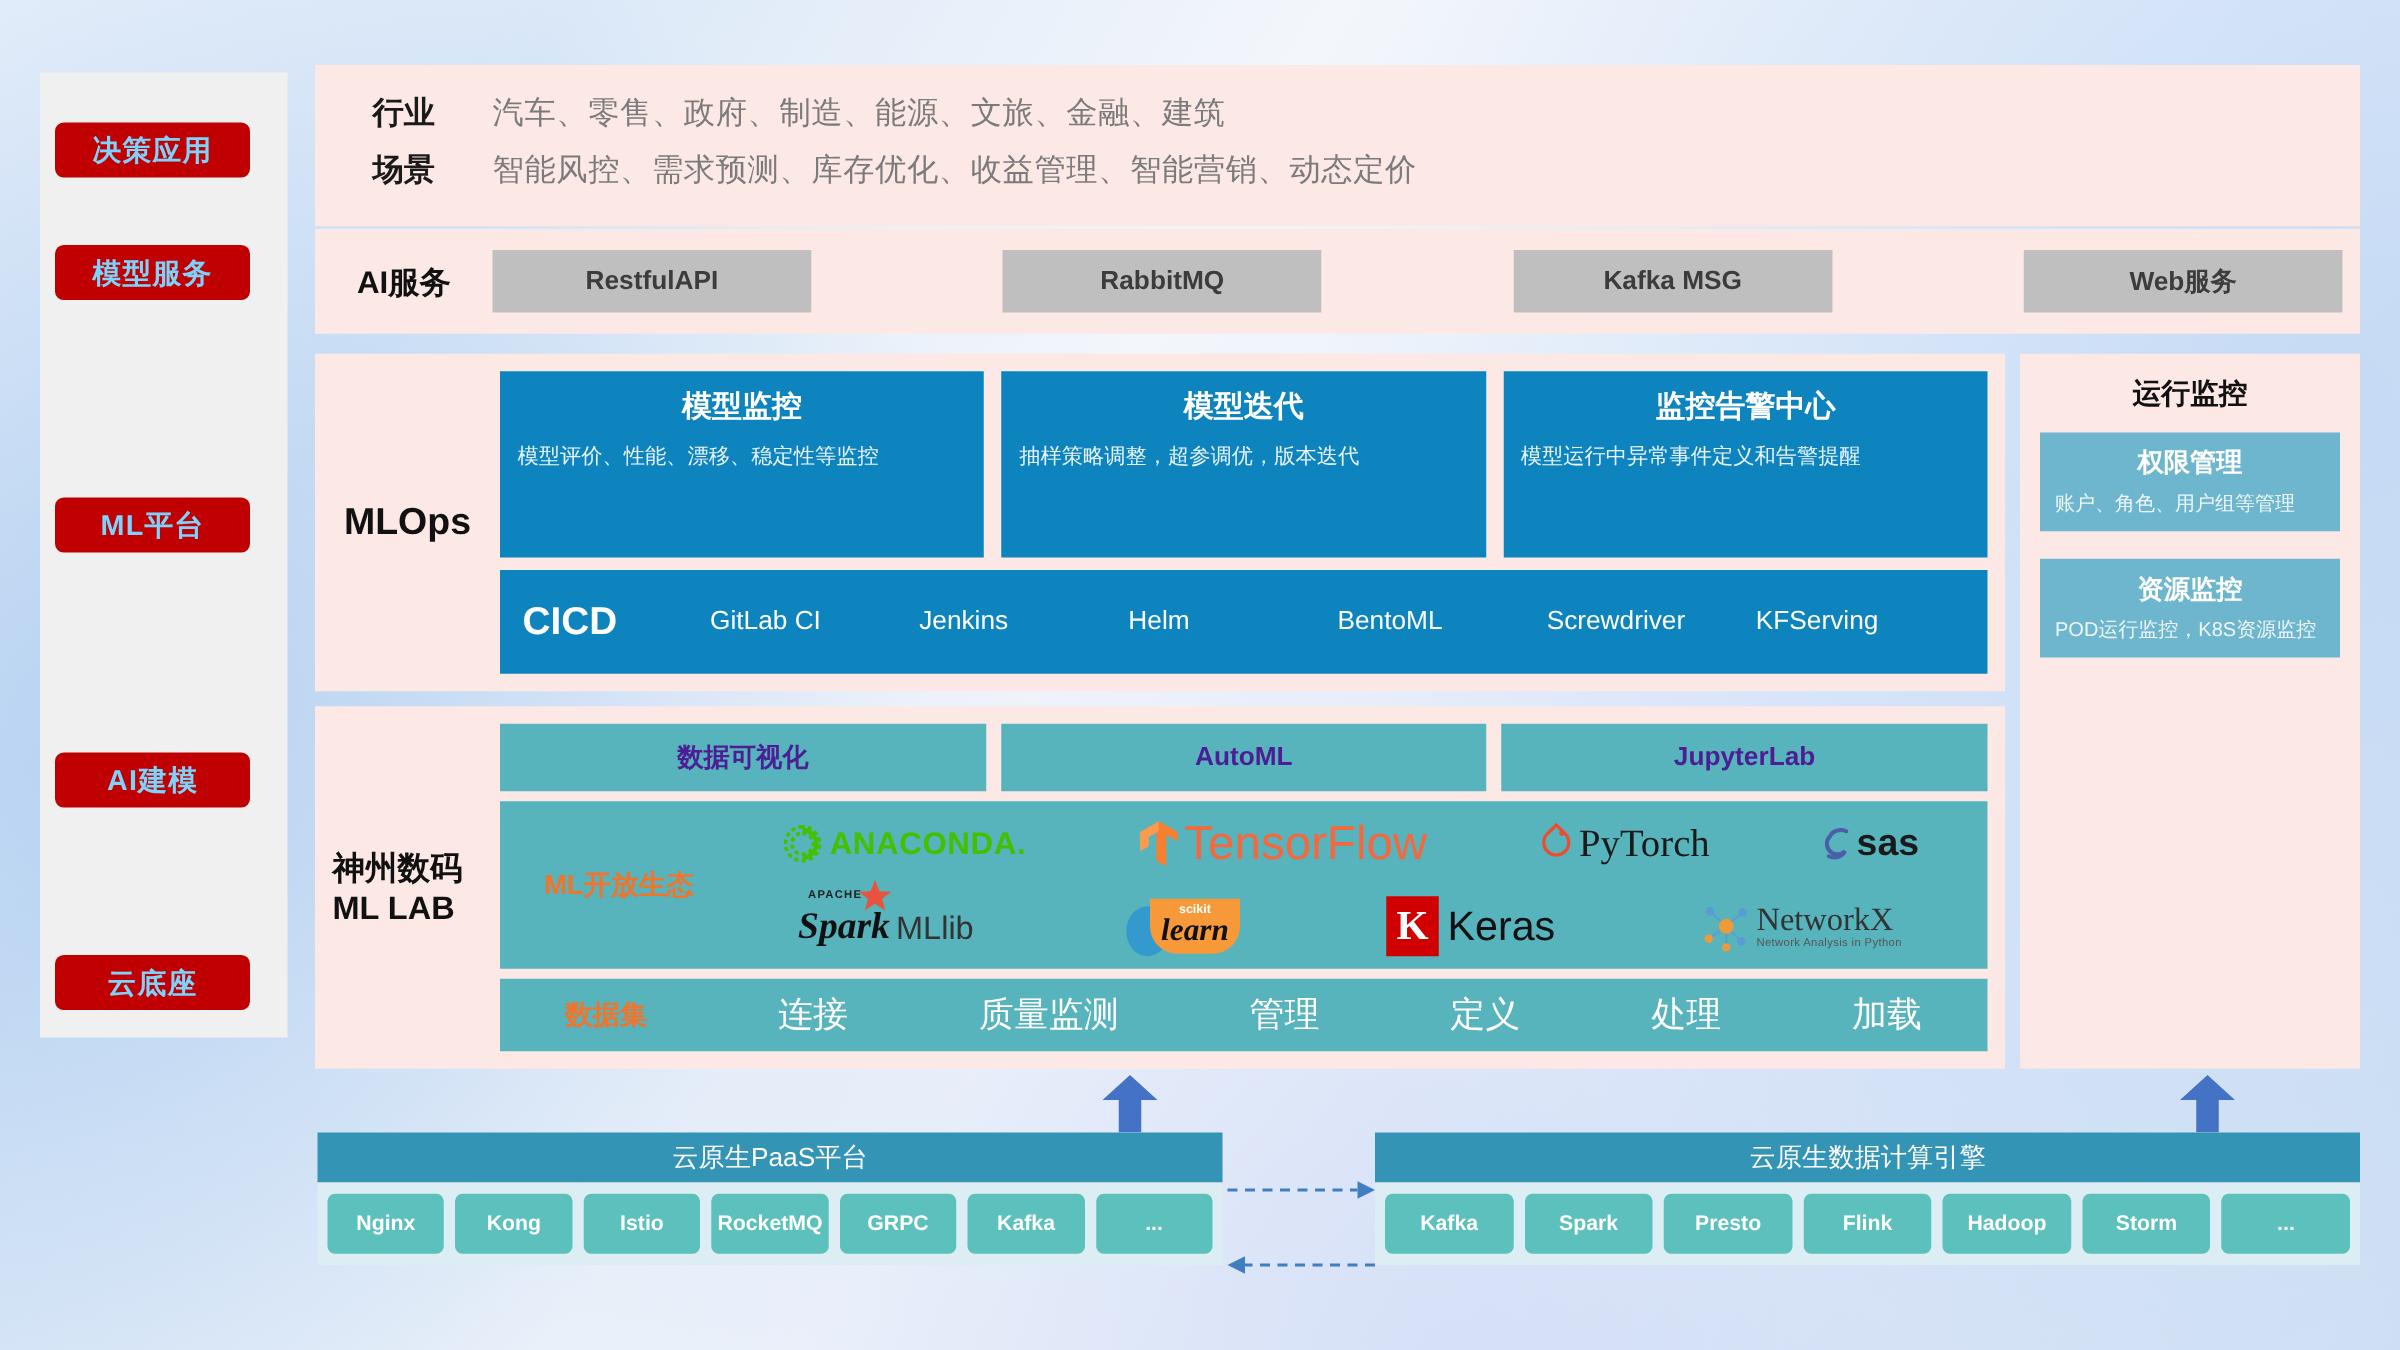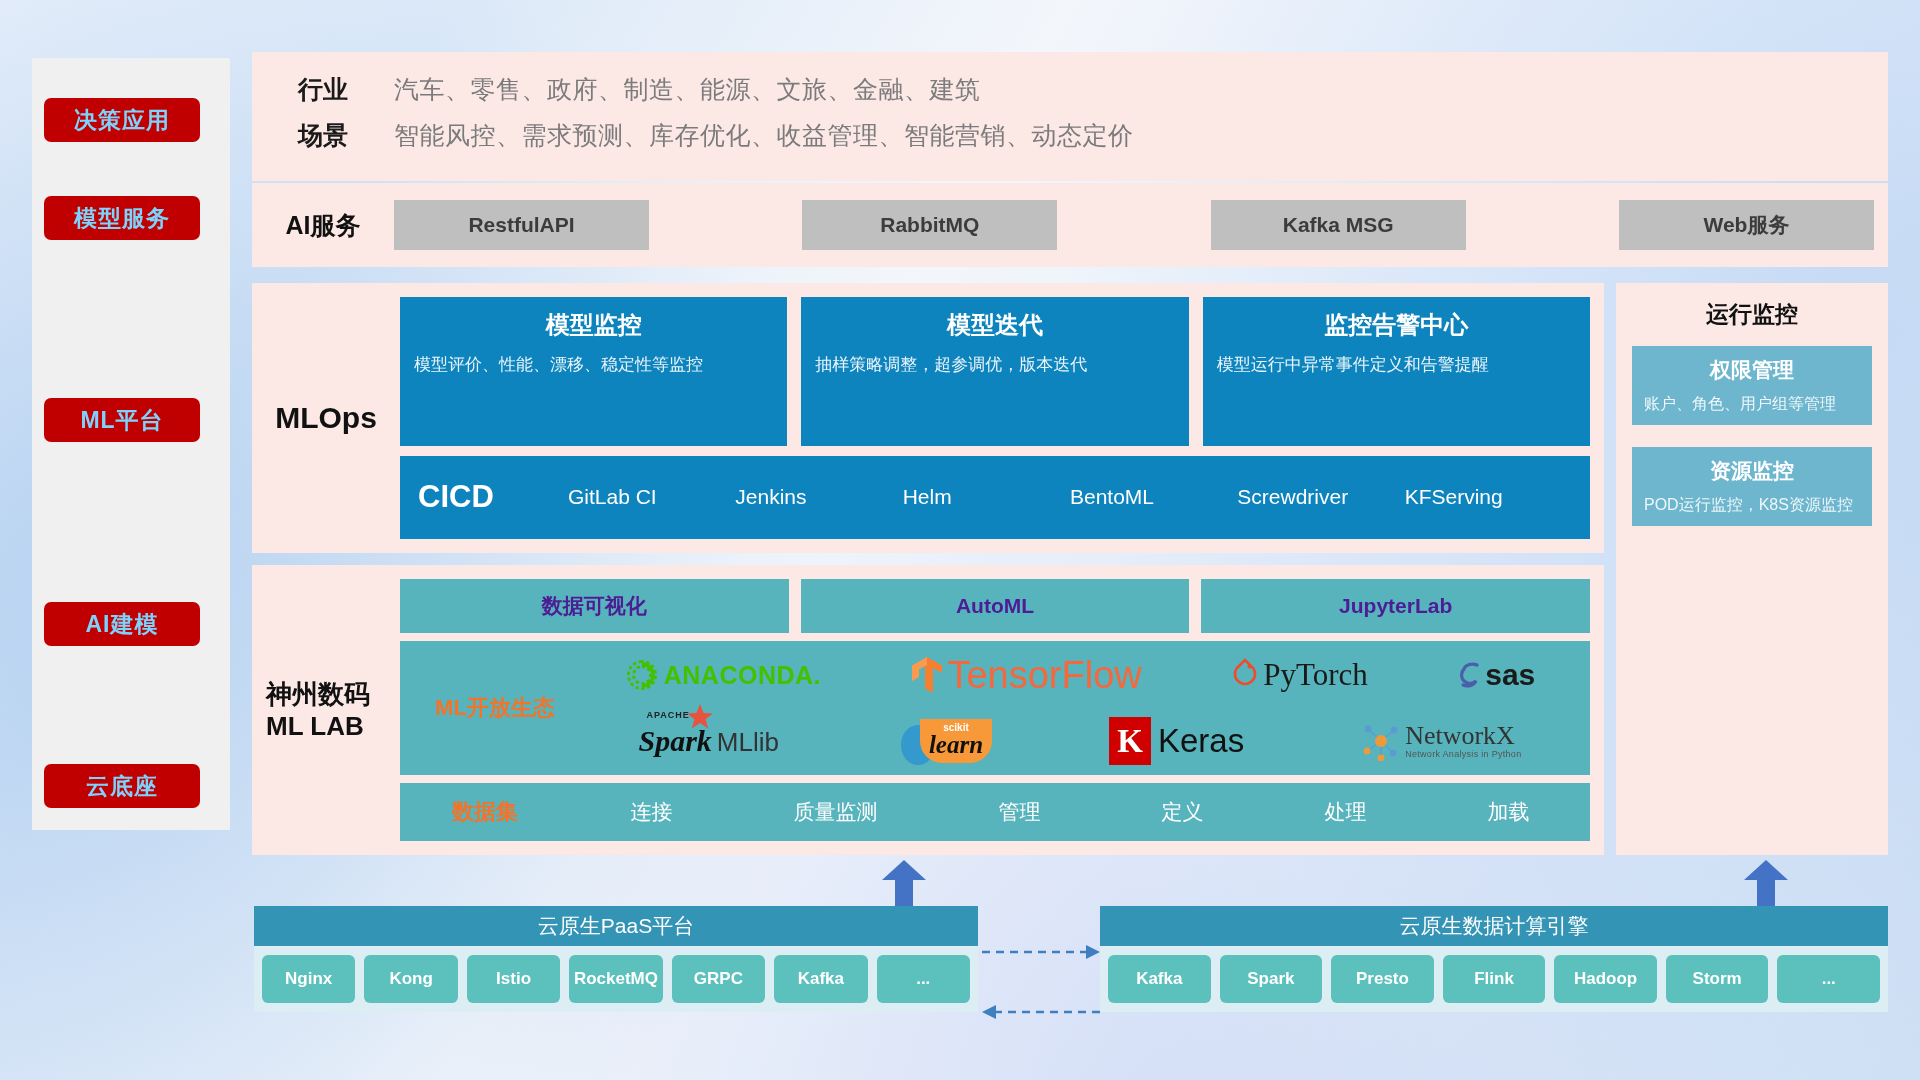--- a/index.html
+++ b/index.html
@@ -79,21 +79,21 @@
   .lab-tools { display: flex; gap: 12px; height: 56px; }
   .lab-tool { flex: 1; background: #57b4bc; display: flex; align-items: center; justify-content: center;
               font-size: 21px; font-weight: bold; color: #4c1d95; }
   .lab-eco { background: #57b4bc; height: 140px; display: flex; align-items: center; padding: 0 10px; }
   .eco-label { width: 170px; font-size: 22px; font-weight: bold; color: #f2742a; text-align: center; }
   .eco-logos { flex: 1; display: flex; flex-direction: column; justify-content: center; gap: 2px; }
   .eco-row { display: flex; align-items: center; justify-content: space-around; height: 64px; }
   .lab-ds { background: #57b4bc; height: 60px; display: flex; align-items: center; }
   .ds-label { width: 170px; text-align: center; font-size: 22px; font-weight: bold; color: #f2742a; }
   .ds-items { flex: 1; display: flex; justify-content: space-around; }
-  .ds-item { font-size: 21px; color: #ffffff; }
+  .ds-item { font-size: 28px; color: #ffffff; }
 
   
   #band-mon { left: 1364px; top: 283px; width: 272px; height: 572px; padding: 10px 16px; }
   .mon-title { text-align: center; font-size: 23px; font-weight: bold; color: #111; margin: 6px 0 16px; }
   .mon-card { background: #6db6cd; padding: 10px 12px; margin-bottom: 22px; }
   .mon-card h5 { text-align: center; font-size: 21px; font-weight: bold; color: #fff; margin-bottom: 8px; }
   .mon-card p { font-size: 16px; line-height: 1.45; color: #eef7fb; }
 
   
   .cloud { position: absolute; }

